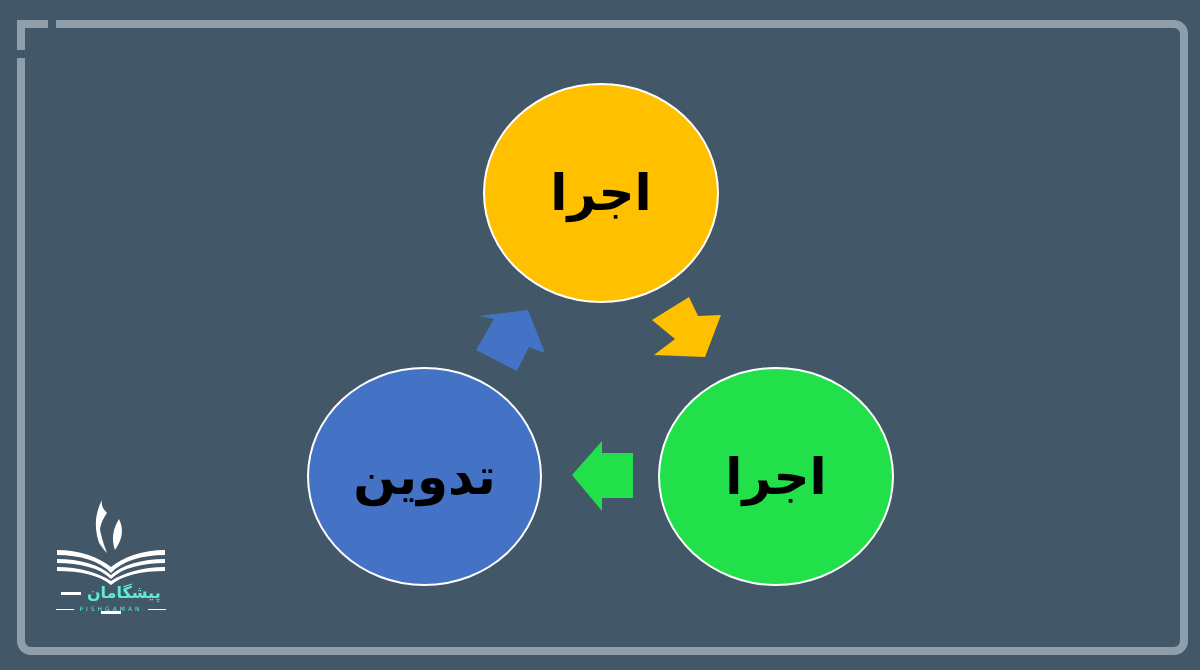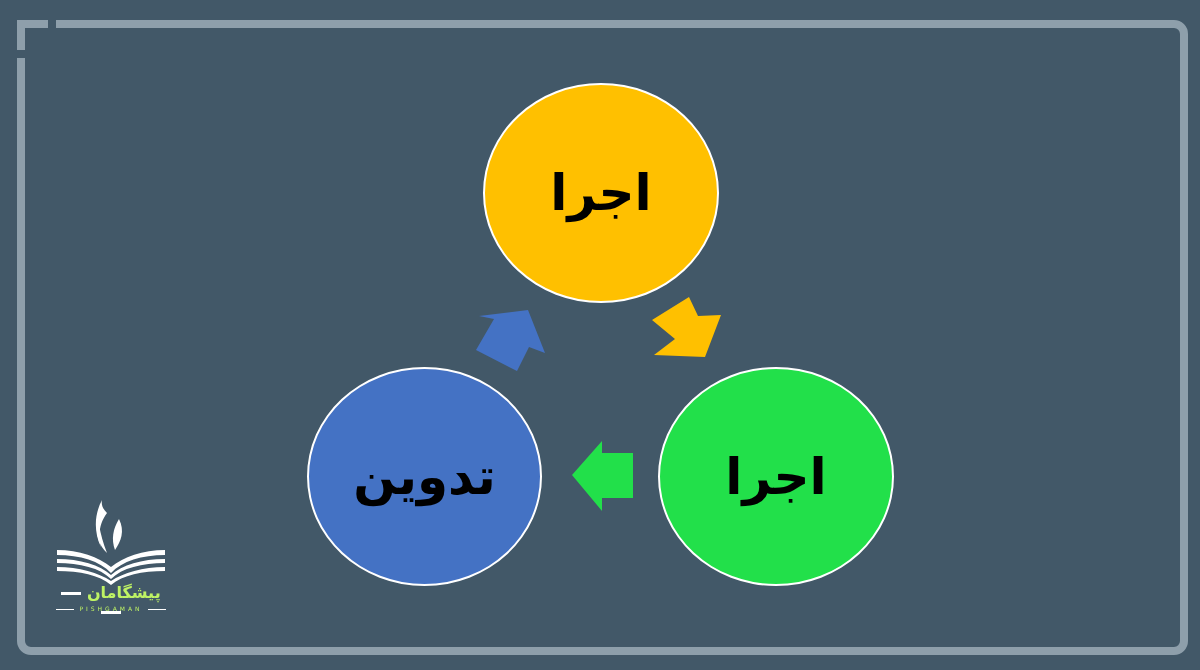--- a/index.html
+++ b/index.html
@@ -4,21 +4,21 @@
 <style>
   html,body{margin:0;padding:0;}
   body{width:1200px;height:670px;background:#425868;position:relative;overflow:hidden;font-family:"DejaVu Sans",sans-serif;}
   .frame{position:absolute;left:17px;top:20px;width:1155px;height:619px;border:8px solid #8e9fab;border-left-width:8px;border-radius:0 14px 14px 14px;box-sizing:content-box;}
   .gap-top{position:absolute;left:48px;top:16px;width:8px;height:14px;background:#425868;}
   .gap-left{position:absolute;left:14px;top:50px;width:14px;height:8px;background:#425868;}
   .node{position:absolute;border:2px solid #ffffff;border-radius:50%;display:flex;align-items:center;justify-content:center;box-sizing:border-box;}
   .node span{font-family:"DejaVu Sans",sans-serif;font-weight:bold;font-size:50px;color:#000;direction:rtl;}
   svg.arrows{position:absolute;left:0;top:0;}
   .logo{position:absolute;left:55px;top:495px;width:112px;height:122px;}
-  .logo-text{position:absolute;left:0;width:112px;text-align:center;color:#bef264;}
+  .logo-text{position:absolute;left:0;width:112px;text-align:center;color:#5eead4;}
 </style>
 </head>
 <body>
 
 <div class="frame"></div>
 <div class="gap-top"></div>
 <div class="gap-left"></div>
 
 <div class="node" style="left:483px;top:83px;width:236px;height:220px;background:#ffc000;">
   <span>اجرا</span>

